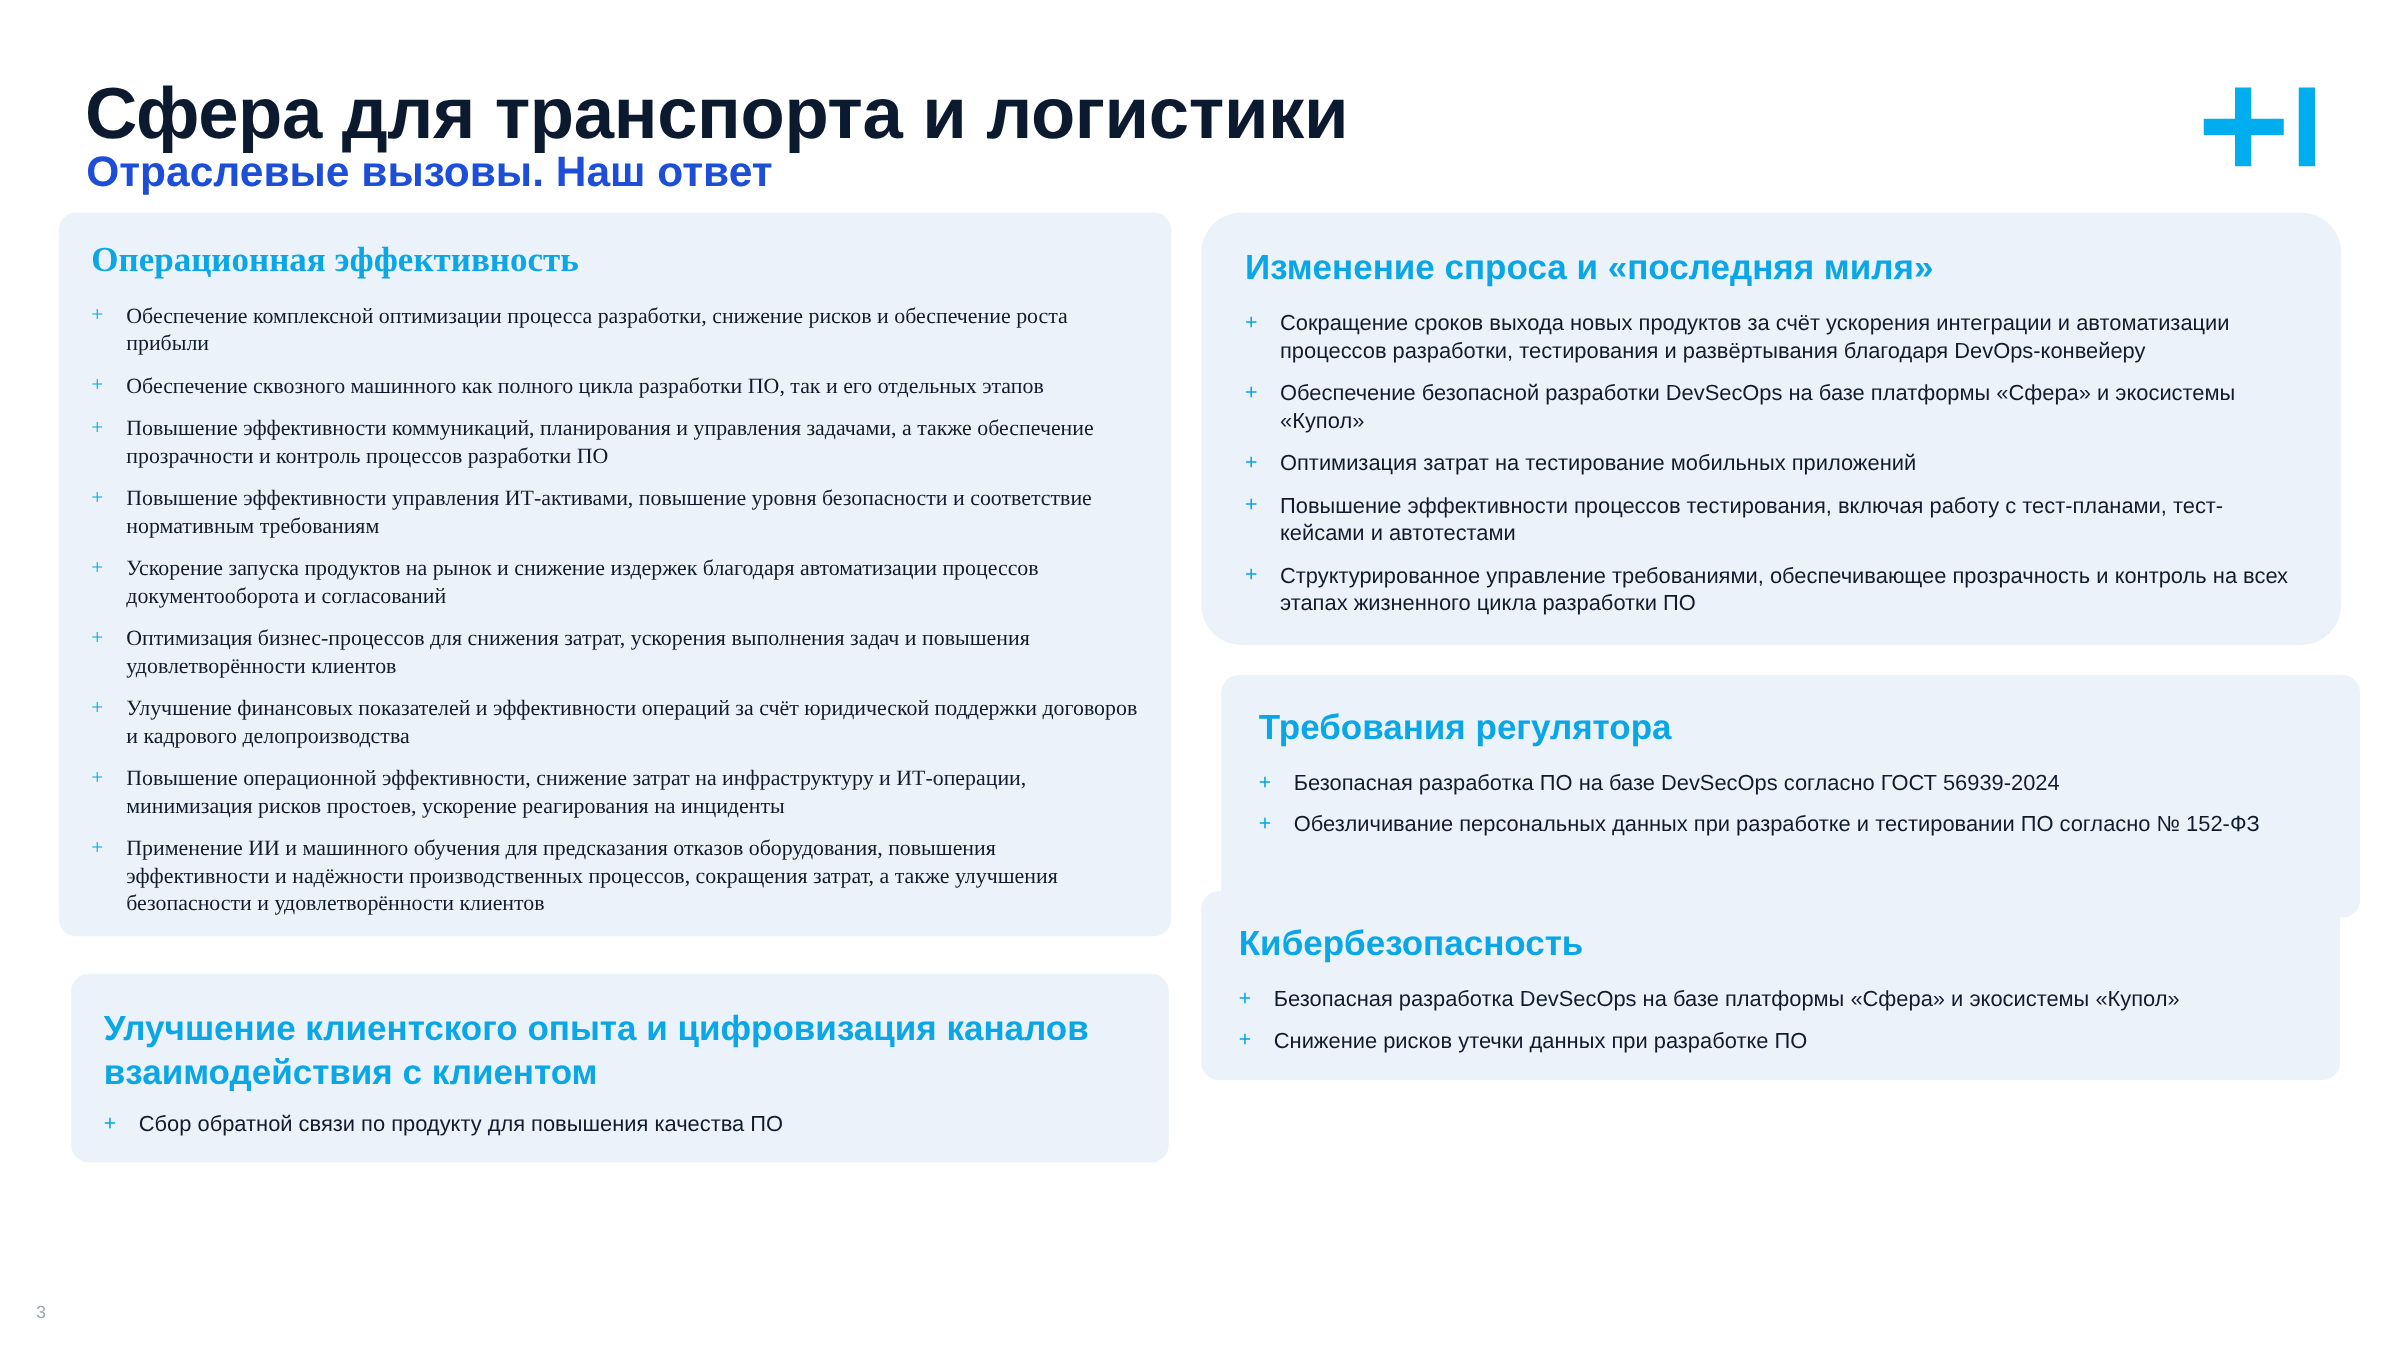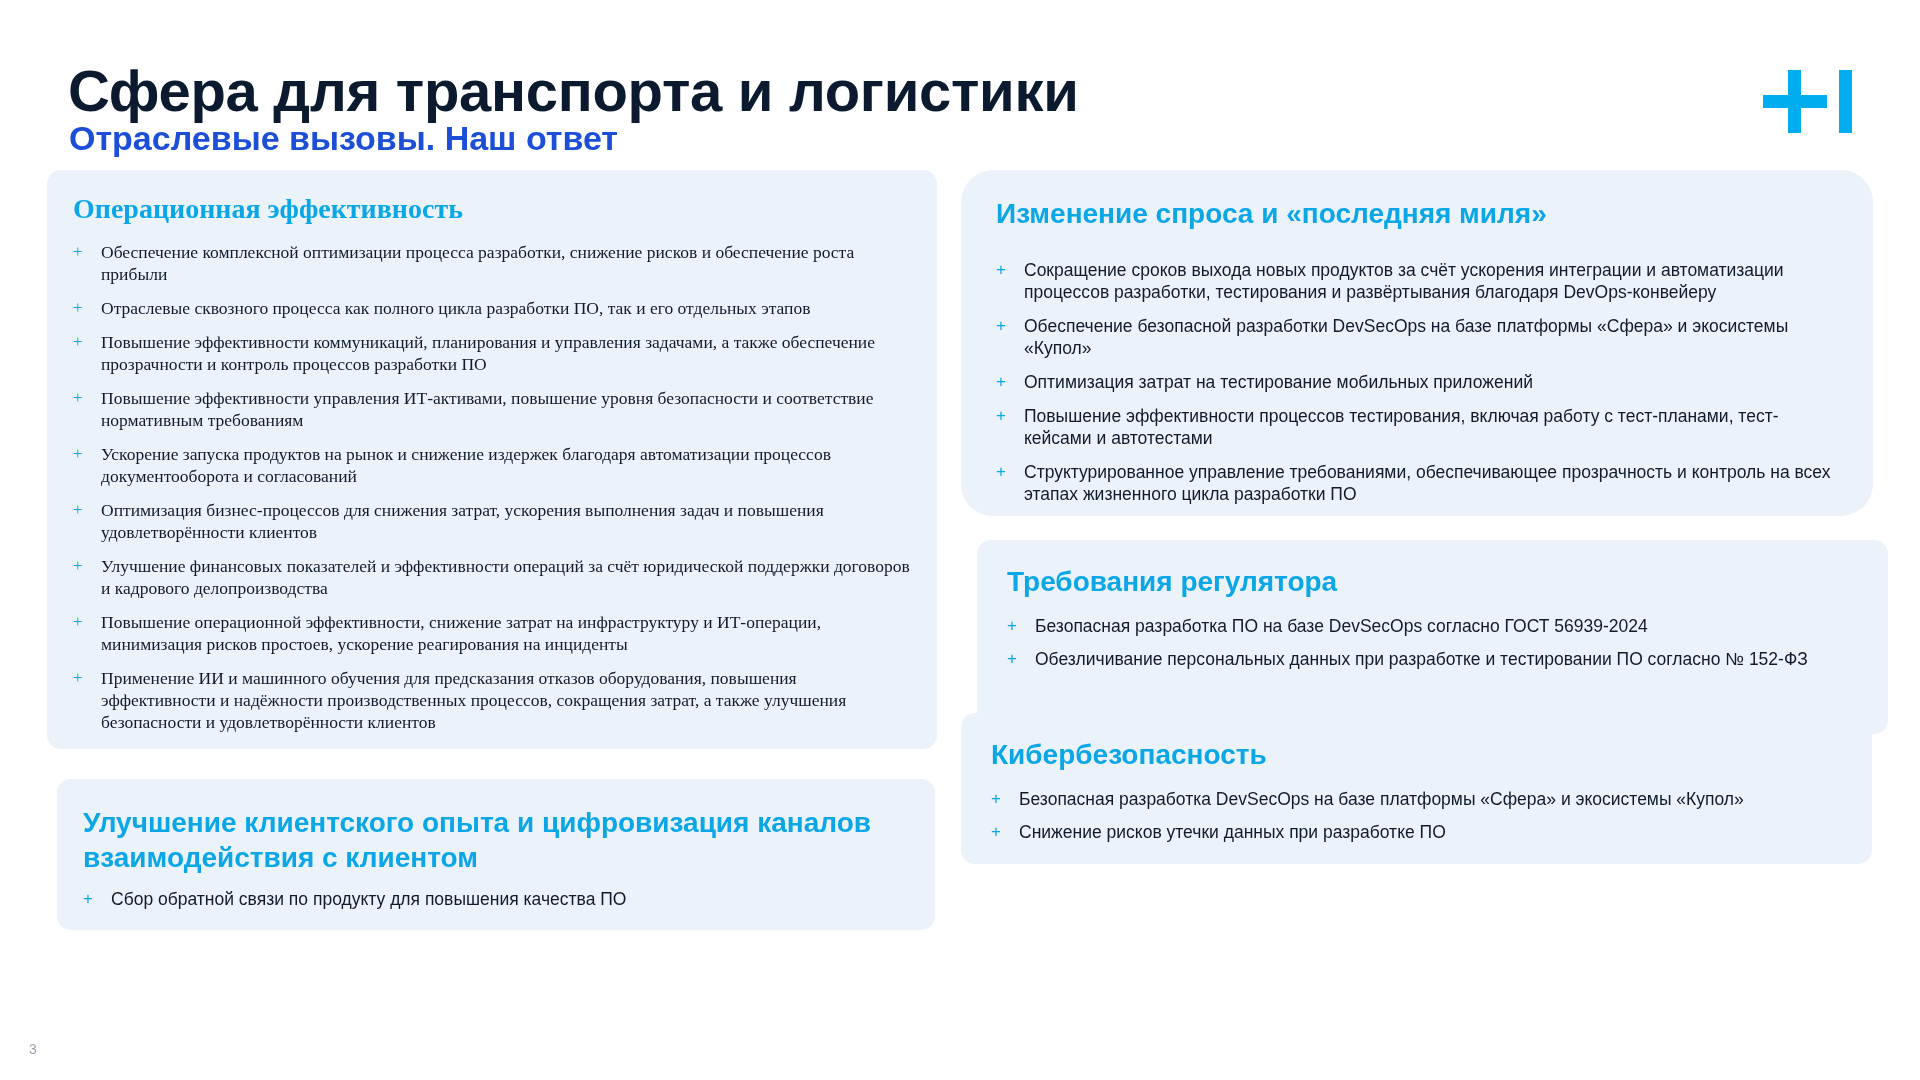--- a/index.html
+++ b/index.html
@@ -34,21 +34,21 @@
   }
 
   #p-ops { left: 47px; top: 170px; width: 890px; height: 579px; padding: 22px 26px 0 26px; font-family: Liberation Serif, serif; }
   #p-ops h2 { margin-bottom: 15px; }
   #p-ops li { margin-bottom: 12px; }
 
   #p-cx { left: 57px; top: 779px; width: 878px; height: 151px; padding: 26px 26px 10px 26px; }
   #p-cx h2 { margin-bottom: 13px; line-height: 35px; }
 
   #p-demand { left: 961px; top: 170px; width: 912px; height: 346px; border-radius: 32px; padding: 27px 30px 0 35px; }
-  #p-demand h2 { margin-bottom: 28px; }
+  #p-demand h2 { margin-bottom: 16px; }
 
   #p-reg { left: 961px; top: 540px; width: 911px; height: 194px; padding: 25px 30px 0 30px; margin-left: 16px; }
   #p-reg h2 { margin-bottom: 16px; }
   #p-reg li { margin-bottom: 11px; }
 
   #p-cyber { left: 961px; top: 713px; width: 911px; height: 151px; padding: 25px 30px 0 30px; }
   #p-cyber h2 { margin-bottom: 16px; }
   #p-cyber li { margin-bottom: 11px; }
 
   .page-num { position: absolute; left: 29px; top: 1041px; font-size: 14px; color: #9aa3ad; }
@@ -62,21 +62,21 @@
 <div class="logo">
   <div class="h"></div>
   <div class="v"></div>
   <div class="bar"></div>
 </div>
 
 <section class="panel" id="p-ops">
   <h2>Операционная эффективность</h2>
   <ul>
     <li><span class="plus">+</span><span>Обеспечение комплексной оптимизации процесса разработки, снижение рисков и обеспечение роста прибыли</span></li>
-    <li><span class="plus">+</span><span>Отраслевые сквозного процесса как полного цикла разработки ПО, так и его отдельных этапов</span></li>
+    <li><span class="plus">+</span><span>Обеспечение сквозного машинного как полного цикла разработки ПО, так и его отдельных этапов</span></li>
     <li><span class="plus">+</span><span>Повышение эффективности коммуникаций, планирования и управления задачами, а также обеспечение прозрачности и контроль процессов разработки ПО</span></li>
     <li><span class="plus">+</span><span>Повышение эффективности управления ИТ-активами, повышение уровня безопасности и соответствие нормативным требованиям</span></li>
     <li><span class="plus">+</span><span>Ускорение запуска продуктов на рынок и снижение издержек благодаря автоматизации процессов документооборота и согласований</span></li>
     <li><span class="plus">+</span><span>Оптимизация бизнес-процессов для снижения затрат, ускорения выполнения задач и повышения удовлетворённости клиентов</span></li>
     <li><span class="plus">+</span><span>Улучшение финансовых показателей и эффективности операций за счёт юридической поддержки договоров и кадрового делопроизводства</span></li>
     <li><span class="plus">+</span><span>Повышение операционной эффективности, снижение затрат на инфраструктуру и ИТ-операции, минимизация рисков простоев, ускорение реагирования на инциденты</span></li>
     <li><span class="plus">+</span><span>Применение ИИ и машинного обучения для предсказания отказов оборудования, повышения эффективности и надёжности производственных процессов, сокращения затрат, а также улучшения безопасности и удовлетворённости клиентов</span></li>
   </ul>
 </section>
 

